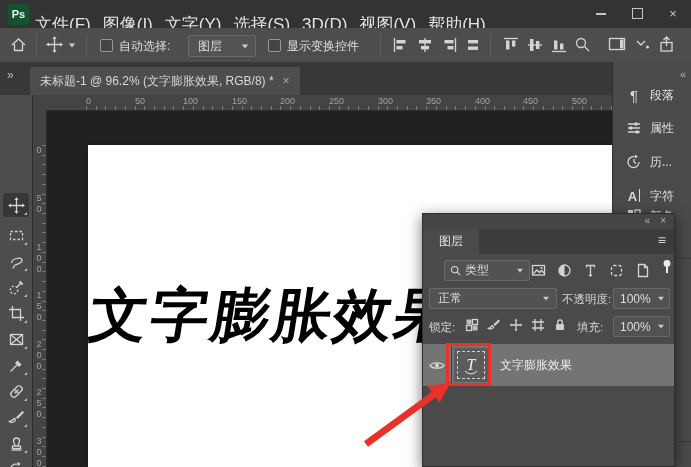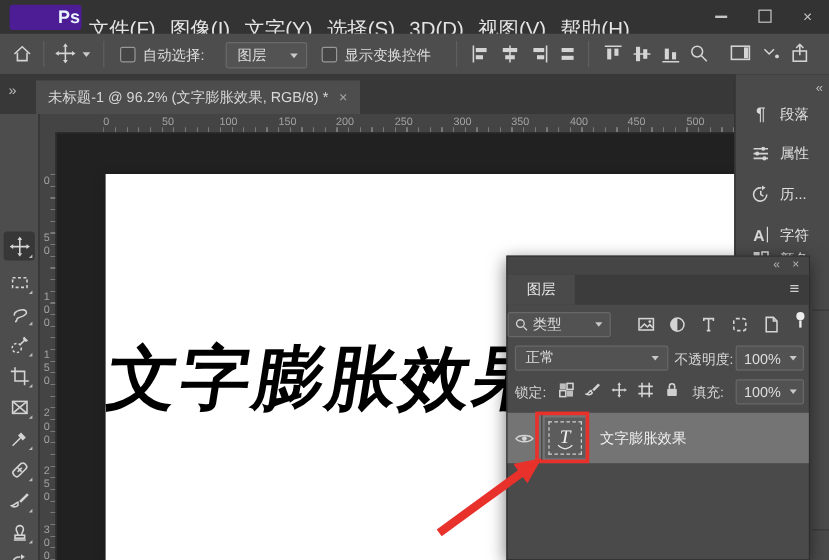--- a/index.html
+++ b/index.html
@@ -6,22 +6,22 @@
   #app{position:relative;width:691px;height:467px;overflow:hidden;background:#222;
        font-family:"Liberation Sans","DejaVu Sans",sans-serif;color:#dcdcdc;
        -webkit-font-smoothing:antialiased;}
   .abs{position:absolute;}
   svg{display:block;}
   .st{stroke:#d4d4d4;fill:none;stroke-width:1.3;}
   .fl{fill:#d4d4d4;stroke:none;}
 
   
   #menubar{left:0;top:0;width:691px;height:28px;background:#333333;border-bottom:1px solid #262626;display:flex;align-items:center;}
-  #ps-logo{width:21px;height:21px;margin-left:8px;border-radius:3px;background:#4c1d95;color:#eaf4ff;
-           font-size:15px;font-weight:bold;display:flex;align-items:center;justify-content:center;padding-left:39px;}
+  #ps-logo{width:21px;height:21px;margin-left:8px;border-radius:3px;background:#14532d;color:#eaf4ff;
+           font-size:11px;font-weight:bold;display:flex;align-items:center;justify-content:center;}
   .menu-item{font-size:17px;color:#e4e4e4;padding:0 6px;line-height:28px;white-space:nowrap;margin-top:21px;}
   #win-controls{position:absolute;right:0;top:0;height:27px;display:flex;}
   .winbtn{width:36px;height:27px;display:flex;align-items:center;justify-content:center;color:#c6c6c6;font-size:13px;}
   .min-glyph{display:block;width:10px;height:2px;background:#c6c6c6;}
   .max-glyph{display:block;width:9px;height:9px;border:1.5px solid #c6c6c6;}
 
   
   #optionsbar{left:0;top:28px;width:691px;height:34px;background:#4d4d4d;border-bottom:1px solid #2a2a2a;}
   .opt-sep{position:absolute;top:6px;width:1px;height:22px;background:#5f5f5f;}
   .chk{position:absolute;top:11px;width:11px;height:11px;border:1px solid #989898;border-radius:2px;background:#454545;}
@@ -378,21 +378,21 @@
   <div id="layers-panel" class="abs">
     <div id="lp-header">
       <span class="hic" style="right:24px">«</span>
       <span class="hic" style="right:8px">×</span>
     </div>
     <div id="lp-tabs">
       <div id="lp-tab">图层</div>
       <span id="lp-menu">≡</span>
     </div>
 
-    <div class="field" style="left:0;top:46px;width:86px">
+    <div class="field" style="left:21px;top:46px;width:86px">
       <svg width="11" height="11" viewBox="0 0 13 13" style="margin-left:5px">
           <circle class="st" cx="5.5" cy="5.5" r="3.8"></circle>
           <path class="st" d="M8.5 8.5L12 12"></path>
         </svg>
       <span style="margin-left:4px">类型</span>
       <span class="tri" style="margin-left:auto;margin-right:5px;transform:scale(.75)"></span>
     </div>
     <span class="lp-ficon" style="left:108px">
       <svg width="15" height="15" viewBox="0 0 15 15">
           <rect class="st" x="1.5" y="2.5" width="12" height="9.5"></rect>

